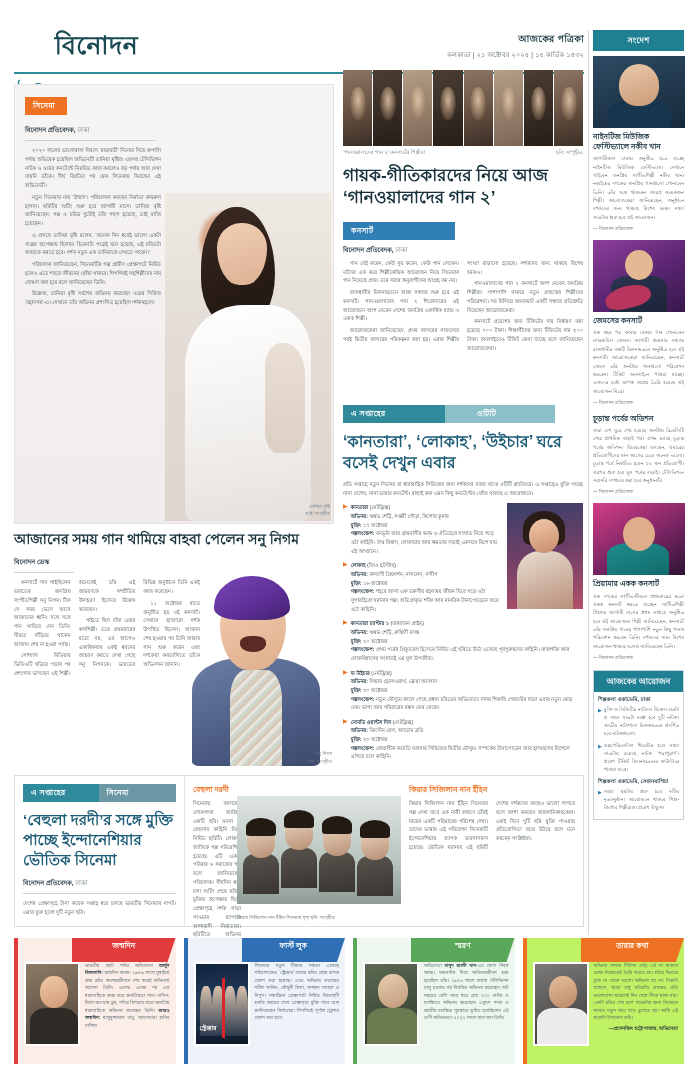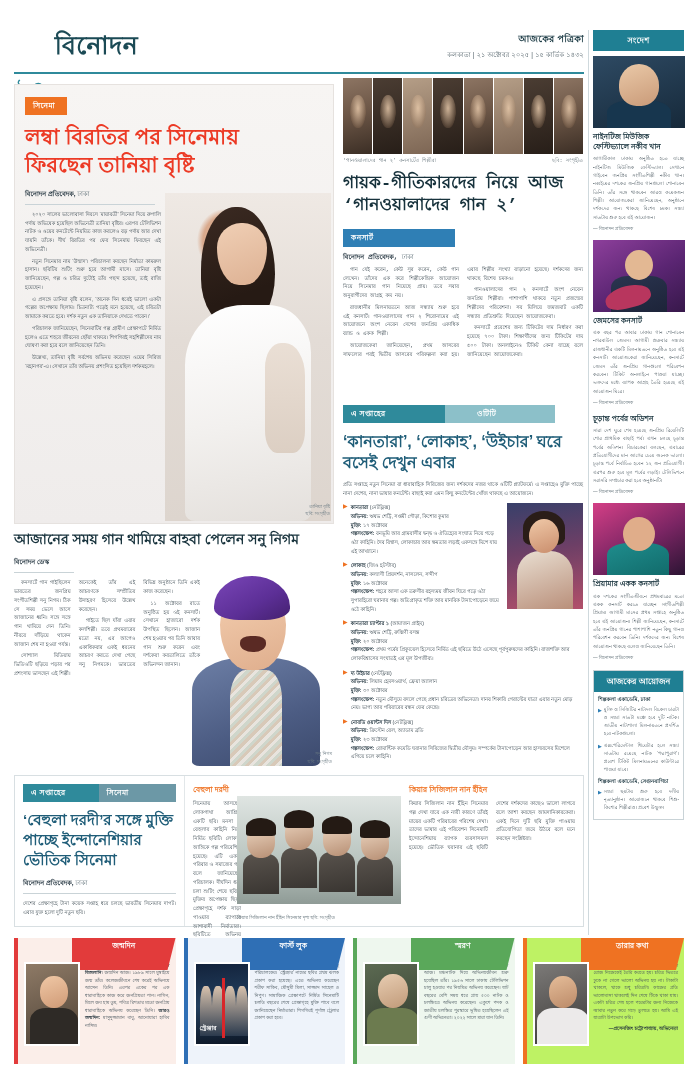--- a/index.html
+++ b/index.html
@@ -134,21 +134,21 @@
     background: linear-gradient(150deg,#7a46b8 0%, #5c2f96 60%, #44206f 100%);
     border-radius: 52% 52% 34% 34% / 72% 72% 28% 28%;
   }
   .sonu-photo .mouth {
     position: absolute; left: 66px; top: 70px; width: 26px; height: 16px;
     background: #5a2a24; border-radius: 40% 40% 50% 50%;
   }
   .rule-thin { border-top: 1px solid #c9d3d7; margin: 4px 0 5px; }
 
   
-  .block-c { position: absolute; left: 343px; top: 78px; width: 240px; font-family: Liberation Mono, monospace; }
+  .block-c { position: absolute; left: 343px; top: 70px; width: 240px; }
   .photo-strip { display: flex; gap: 1px; height: 76px; width: 240px; }
   .photo-strip .pz {
     flex: 1; position: relative; overflow: hidden;
     background: linear-gradient(165deg,#8d7563 0%, #6d5747 45%, #3b2e25 100%);
   }
   .photo-strip .pz::after {
     content: ""; position: absolute; left: 24%; top: 22%; width: 54%; height: 44%;
     background: radial-gradient(ellipse at 50% 40%, rgba(231,201,170,.85), rgba(160,125,95,.25) 70%, rgba(0,0,0,0) 75%);
     border-radius: 50% 50% 44% 44%;
   }
@@ -242,21 +242,21 @@
   .subhead-orange { color: #ef7222; font-size: 7.5px; font-weight: bold; margin-bottom: 3px; }
 
   
   .footer-row { position: absolute; left: 14px; top: 938px; width: 670px; display: flex; gap: 8px; }
   .fcard { width: 163px; height: 126px; position: relative; padding: 6px; }
   .fcard.red { background: #fbeee9; border-left: 4px solid #e23b3b; }
   .fcard.blue { background: #eef3fa; border-left: 4px solid #2f6fb5; }
   .fcard.green { background: #eef7ee; border-left: 4px solid #5aa85a; }
   .fcard.orange { background: #bef264; border-left: 4px solid #ef7222; }
   .fcard-head {
-    position: absolute; left: 54px; top: 0; right: 0; height: 32px;
+    position: absolute; left: 54px; top: 0; right: 0; height: 24px;
     color: #fff; font-size: 7.5px; font-weight: bold; text-align: center; line-height: 16px;
     clip-path: polygon(0 0, 100% 0, calc(100% - 8px) 100%, 0 100%);
   }
   .fcard.red .fcard-head { background: #e23b3b; }
   .fcard.blue .fcard-head { background: #2f6fb5; }
   .fcard.green .fcard-head { background: #5aa85a; }
   .fcard.orange .fcard-head { background: #ef7222; }
   .fcard-body { display: flex; gap: 5px; margin-top: 18px; }
   .fc-photo { width: 56px; height: 84px; flex: 0 0 auto; background: #ccc; border: 2px solid #fff; position: relative; overflow: hidden; }
   .fc-photo.a { background: linear-gradient(160deg,#8e7a66 0%, #4e4236 100%); }
@@ -290,21 +290,20 @@
     <div class="section-name">বিনোদন</div>
     <div class="masthead-right">
       <div class="paper-name">আজকের পত্রিকা</div>
       <div class="date-line">কলকাতা | ২১ অক্টোবর ২০২৫ | ১৫ কার্তিক ১৪৩২</div>
     </div>
   </div>
 
   <div class="block-a">
     <div class="inner">
       <div class="tag orange">সিনেমা</div>
-      <div class="headline-red" style="margin-top:8px; width:240px;">লম্বা বিরতির পর সিনেমায় ফিরছেন তানিয়া বৃষ্টি</div>
       <div class="byline" style="margin-top:10px;">
         <span>বিনোদন প্রতিবেদক,</span>
         <span class="loc">ঢাকা</span>
       </div>
       <div class="rule-thin" style="width:130px;"></div>
       <div class="body-text" style="width:136px;">
         <p>২০২০ সালের ভালোবাসা দিবসে ‘মায়াবতী’ সিনেমা দিয়ে রুপালি পর্দায় অভিষেক হয়েছিল অভিনেত্রী তানিয়া বৃষ্টির। এরপর টেলিভিশন নাটক ও ওয়েব কনটেন্টে নিয়মিত কাজ করলেও বড় পর্দায় আর দেখা যায়নি তাঁকে। দীর্ঘ বিরতির পর ফের সিনেমায় ফিরছেন এই অভিনেত্রী।</p>
         <p>নতুন সিনেমার নাম ‘উন্মাদ’। পরিচালনা করছেন নির্মাতা কামরুল হাসান। ছবিটির শুটিং শুরু হবে আগামী মাসে। তানিয়া বৃষ্টি জানিয়েছেন, গল্প ও চরিত্র দুটোই তাঁর পছন্দ হয়েছে, তাই রাজি হয়েছেন।</p>
         <p>এ প্রসঙ্গে তানিয়া বৃষ্টি বলেন, ‘অনেক দিন ধরেই ভালো একটা গল্পের অপেক্ষায় ছিলাম। চিত্রনাট্য পড়েই মনে হয়েছে, এই চরিত্রটা আমাকে করতে হবে। দর্শক নতুন এক তানিয়াকে দেখতে পাবেন।’</p>
         <p>পরিচালক জানিয়েছেন, সিনেমাটির গল্প গ্রামীণ প্রেক্ষাপটে নির্মিত হলেও এতে শহুরে জীবনের ছোঁয়া থাকবে। শিগগিরই সহশিল্পীদের নাম ঘোষণা করা হবে বলে জানিয়েছেন তিনি।</p>

